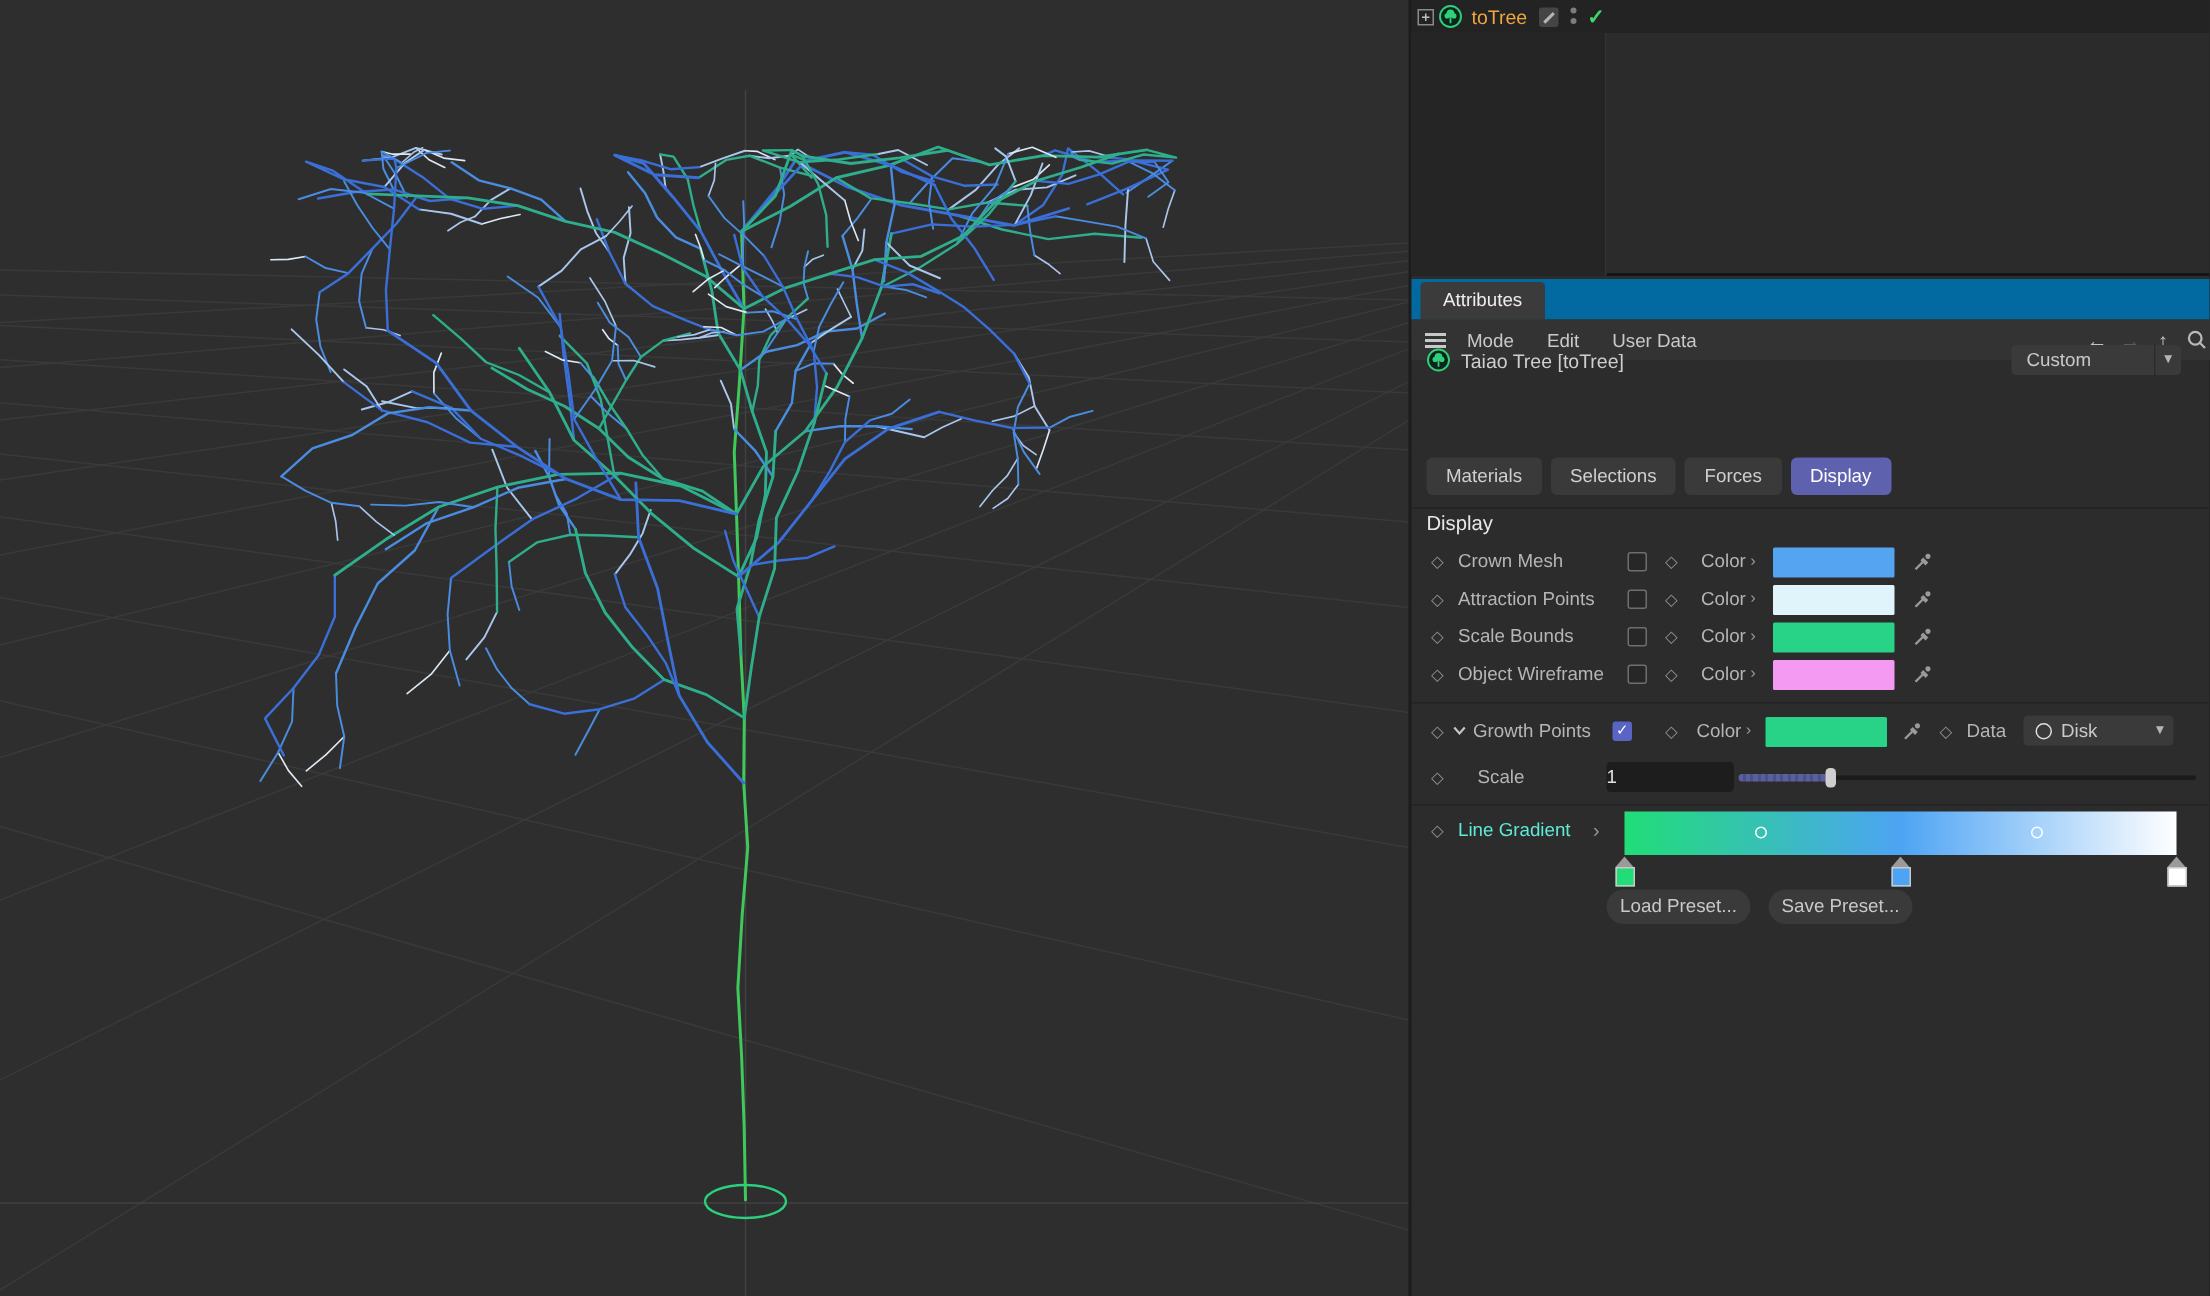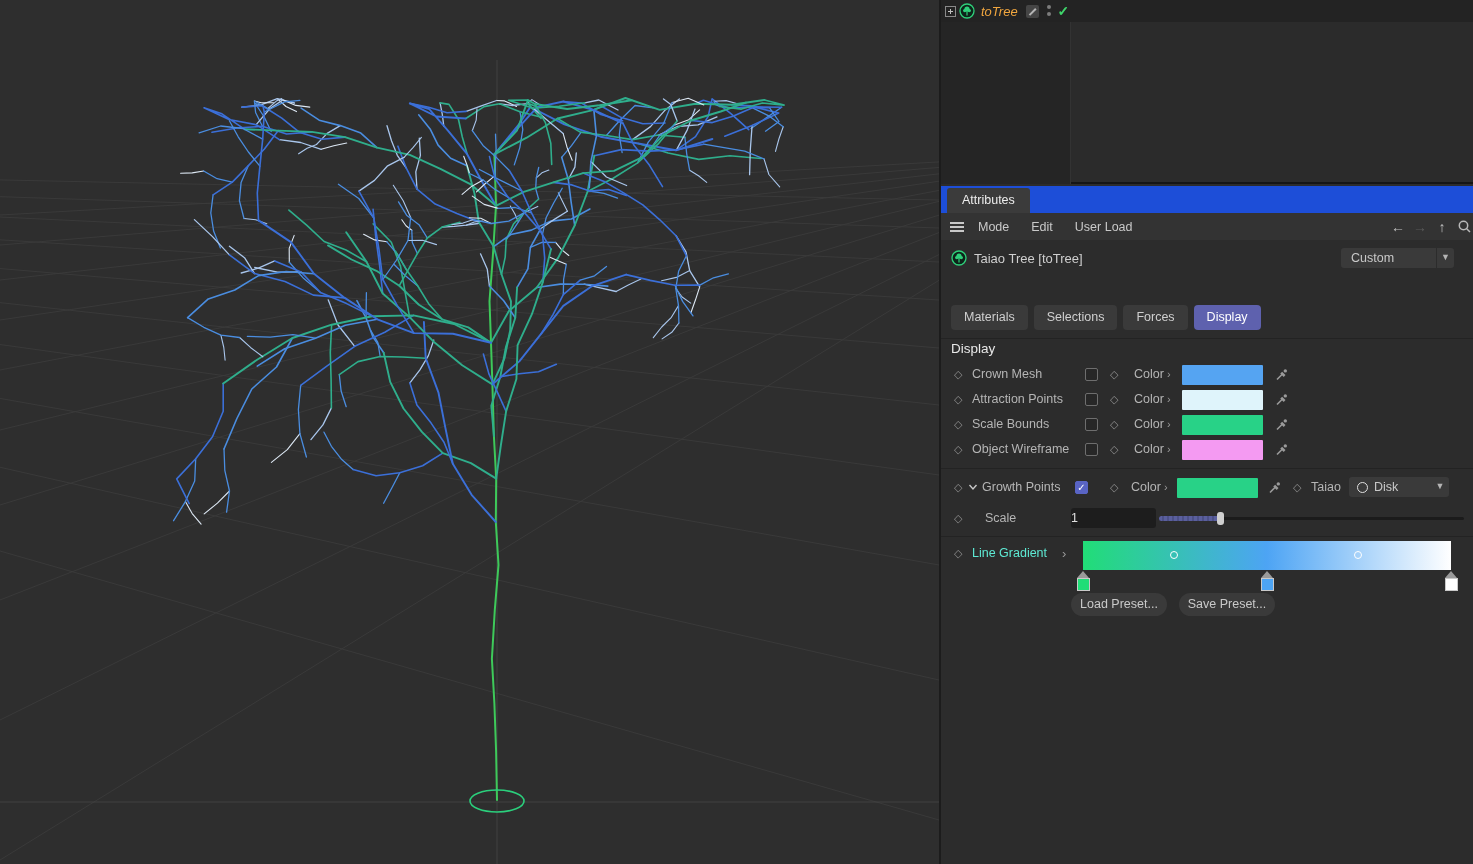--- a/index.html
+++ b/index.html
@@ -10,34 +10,34 @@
   .viewport { position:absolute; left:0; top:0; width:939px; height:864px; background:#2e2e2e; }
   .viewport svg { display:block; }
 
   
   .right-panel { position:absolute; left:941px; top:0; width:532px; height:864px; background:#2c2c2c; }
 
   
   .om { position:absolute; left:0; top:0; width:532px; height:184px; background:#2b2b2b; border-bottom:2px solid #151515; }
   .om-leftcol { position:absolute; left:0; top:0; width:130px; height:184px; background:#252525; border-right:1px solid #333; }
   .om-row { position:absolute; left:0; top:0; width:532px; height:22px; background:#232323; display:flex; align-items:center; }
-  .om-name { color:#f0a63f; font-size:13px; margin:0 8px 0 6px;font-style:italic; }
+  .om-name { color:#f0a63f; font-size:13px; margin:0 8px 0 6px; }
   .plusbox { width:11px; height:11px; border:1px solid #8a8a8a; margin-left:4px; position:relative; flex:none; }
   .plusbox:before, .plusbox:after { content:""; position:absolute; background:#c0c0c0; }
   .plusbox:before { left:2px; right:2px; top:4px; height:1px; }
   .plusbox:after { top:2px; bottom:2px; left:4px; width:1px; }
   .pencil-sq { width:13px; height:13px; background:#454545; border-radius:2px; position:relative; flex:none; }
   .pencil-sq:before { content:""; position:absolute; left:2px; top:6px; width:9px; height:1.5px; background:#b5b5b5; transform:rotate(-45deg); }
   .layer-dots { width:6px; height:14px; margin-left:7px; position:relative; flex:none; }
   .layer-dots i { position:absolute; left:1px; width:4px; height:4px; border-radius:50%; background:#7d7d7d; }
   .layer-dots i:first-child { top:1px; } .layer-dots i:last-child { top:8px; }
   .green-check { color:#3fd66b; font-size:14px; font-weight:bold; margin-left:6px; }
 
   
-  .tabstrip { position:absolute; left:0; top:186px; width:532px; height:27px; background:#1d4ed8; }
+  .tabstrip { position:absolute; left:0; top:186px; width:532px; height:27px; background:#0369a1; }
   .tabstrip .tab { position:absolute; left:6px; top:2px; height:25px; padding:0 15px; background:#3b3b3b;
                    border-radius:3px 3px 0 0; color:#ededed; font-size:12.5px; line-height:25px; }
   .menubar { position:absolute; left:0; top:213px; width:625px; height:27px; background:#333;
              display:flex; align-items:center; color:#c9c9c9; font-size:12.5px;justify-content:flex-end; }
   .menubar .mi { margin-right:22px; }
   .burger { width:14px; height:10px; margin:0 14px 0 9px; position:relative; flex:none; }
   .burger i { position:absolute; left:0; width:14px; height:2px; background:#c8c8c8; }
   .burger i:nth-child(1){top:0}.burger i:nth-child(2){top:4px}.burger i:nth-child(3){top:8px}
   .mb-icons { margin-left:auto; display:flex; align-items:center; gap:6px; padding-right:6px; }
   .mb-icons .ic { width:16px; height:16px; display:flex; align-items:center; justify-content:center;
@@ -360,21 +360,21 @@
   </div>
 
   <div class="menubar">
     <span class="burger">
         <i></i>
         <i></i>
         <i></i>
       </span>
     <span class="mi">Mode</span>
     <span class="mi">Edit</span>
-    <span class="mi">User Load</span>
+    <span class="mi">User Data</span>
     <span class="mb-icons">
       <span class="ic">←</span>
       <span class="ic dim">→</span>
       <span class="ic">↑</span>
       <span class="ic">
         <svg width="15" height="15">
             <circle cx="6.5" cy="6.5" r="4.2" fill="none" stroke="#b9b9b9" stroke-width="1.5"></circle>
             <line x1="9.7" y1="9.7" x2="13" y2="13" stroke="#b9b9b9" stroke-width="1.5"></line>
           </svg>
       </span>
@@ -399,21 +399,21 @@
       </span>
       <span class="ic">
         <svg width="15" height="15">
             <rect x="2" y="2" width="11" height="11" fill="none" stroke="#b9b9b9" stroke-width="1.4"></rect>
             <path d="M7.5 7.5 L12 3 M8.8 3 H12 V6.2" fill="none" stroke="#b9b9b9" stroke-width="1.4"></path>
           </svg>
       </span>
     </span>
   </div>
 
-  <div class="row" style="top:248px">
+  <div class="row" style="top:230px">
     <span class="abs" style="left:10px">
       <svg class="treeicon" width="16" height="16">
         <circle cx="8" cy="8" r="7" fill="#0d241a" stroke="#2fd07a" stroke-width="1.3"></circle>
         <path d="M8 12.5 V8" stroke="#2fd07a" stroke-width="1.2"></path>
         <circle cx="8" cy="6" r="2.6" fill="#2fd07a"></circle>
         <circle cx="5.7" cy="7.6" r="1.7" fill="#2fd07a"></circle>
         <circle cx="10.3" cy="7.6" r="1.7" fill="#2fd07a"></circle>
       </svg>
     </span>
     <span class="abs obj-title" style="left:33px">Taiao Tree [toTree]</span>
@@ -534,21 +534,21 @@
       </span>
     <span class="abs swatch" style="left: 236px; width: 81px; top: 1px; background: rgb(40, 210, 135);"></span>
     <span class="abs eye" style="left:326px">
       <svg width="15" height="15">
           <path d="M3 12.5 L8.5 7" stroke="#9a9a9a" stroke-width="1.6"></path>
           <path d="M7.2 5.6 l3.4 3.4" stroke="#9a9a9a" stroke-width="2.6"></path>
           <circle cx="11.3" cy="3.9" r="1.7" fill="#9a9a9a"></circle>
         </svg>
     </span>
     <span class="abs dia" style="left:352px">◇</span>
-    <span class="abs lab" style="left:370px">Taiao</span>
+    <span class="abs lab" style="left:370px">Data</span>
     <span class="abs dropdown" style="left:408px; width:100px">
       <span style="display:inline-block;width:11px;height:11px;border:1.7px solid #e0e0e0;border-radius:50%;margin:0 6px 0 8px"></span>
       <span>Disk</span>
       <span class="dd-arrow" style="border-left:none">▼</span>
     </span>
   </div>
 
   <div class="row" style="top:508px">
     <span class="abs dia" style="left:13px">◇</span>
     <span class="abs lab" style="left:44px">Scale</span>

